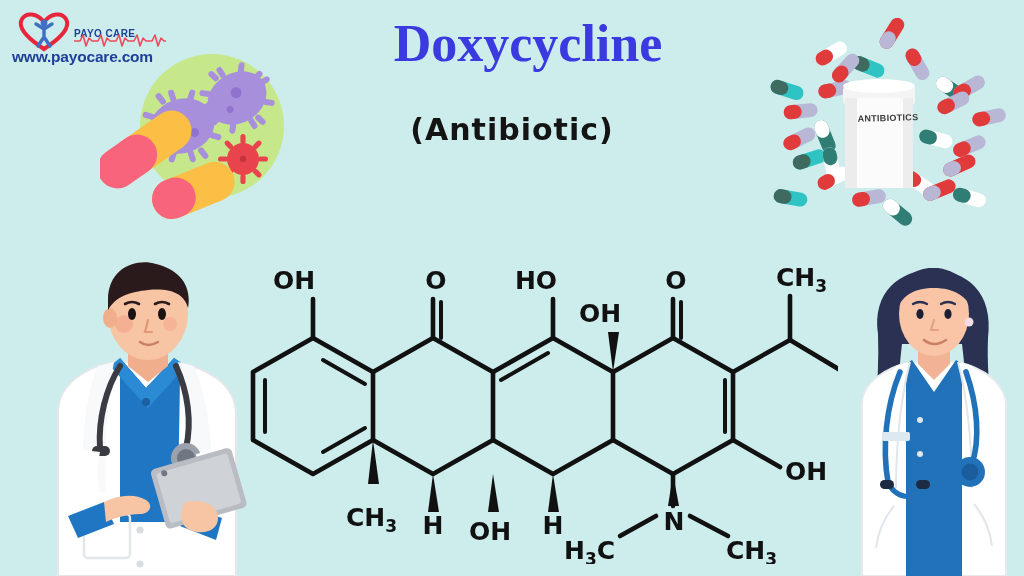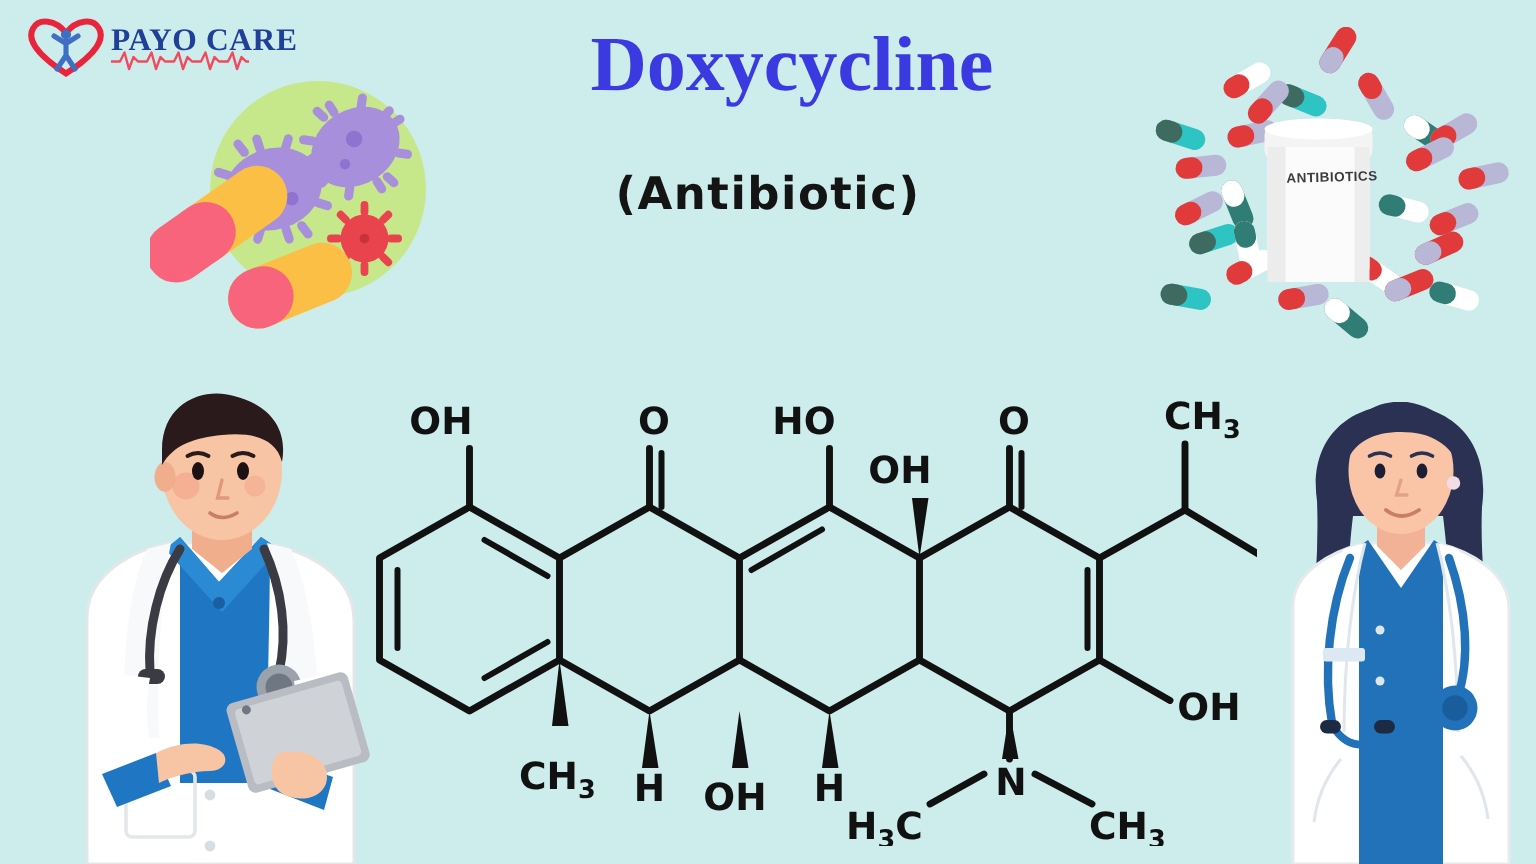--- a/index.html
+++ b/index.html
@@ -7,23 +7,23 @@
   body{
     width:1024px;height:576px;overflow:hidden;
     font-family:"Liberation Sans", sans-serif;
     background:#cdecec;
   }
   #stage{position:relative;width:1024px;height:576px;background:#cdecec;overflow:hidden;}
 
   
   #logo{position:absolute;left:12px;top:6px;width:160px;height:64px;}
   #logo .brand{
-    position:absolute;left:62px;top:8px;
-    font-size:21px;font-weight:bold;color:#1f3f98;letter-spacing:.4px;
-    font-family:Liberation Serif, serif;white-space:nowrap;
+    position:absolute;left:62px;top:22px;
+    font-size:10px;font-weight:bold;color:#1f3f98;letter-spacing:.4px;
+    font-family:Liberation Sans, sans-serif;white-space:nowrap;
   }
   #logo .ekg{position:absolute;left:62px;top:26px;}
   #logo .heart-wrap{position:absolute;left:4px;top:4px;width:56px;height:42px;}
   #logo .site{
     position:absolute;left:0;top:42px;
     font-size:15.5px;font-weight:bold;color:#1f3f98;letter-spacing:-.2px;
     white-space:nowrap;
   }
 
   
@@ -75,20 +75,21 @@
         <circle cx="28" cy="13" r="3.4" fill="#3f6fc4"></circle>
         <path d="M28 17 L28 27 M28 19 L20 14 M28 19 L36 14 M28 27 L22 36 M28 27 L34 36" stroke="#3f6fc4" stroke-width="3.4" stroke-linecap="round" fill="none"></path>
       </svg>
     </div>
     <div class="brand">PAYO CARE</div>
     <div class="ekg">
       <svg width="92" height="16" viewBox="0 0 92 16">
         <path d="M0 9 L6 9 L9 3 L12 14 L15 6 L18 9 L24 9 L27 3 L30 14 L33 6 L36 9 L42 9 L45 3 L48 14 L51 6 L54 9 L60 9 L63 3 L66 14 L69 6 L72 9 L78 9 L81 3 L84 14 L87 6 L90 9 L92 9" fill="none" stroke="#f2495c" stroke-width="1.6" stroke-linejoin="round"></path>
       </svg>
     </div>
+    <div class="site">www.payocare.com</div>
   </div>
 
   <div id="title">Doxycycline</div>
   <div id="subtitle">(Antibiotic)</div>
 
   <div id="germs">
     <svg width="210" height="180" viewBox="0 0 210 180">
       <circle cx="112" cy="78" r="72" fill="#c7e88a"></circle>
 
       <g transform="translate(82,78) rotate(-18)">

